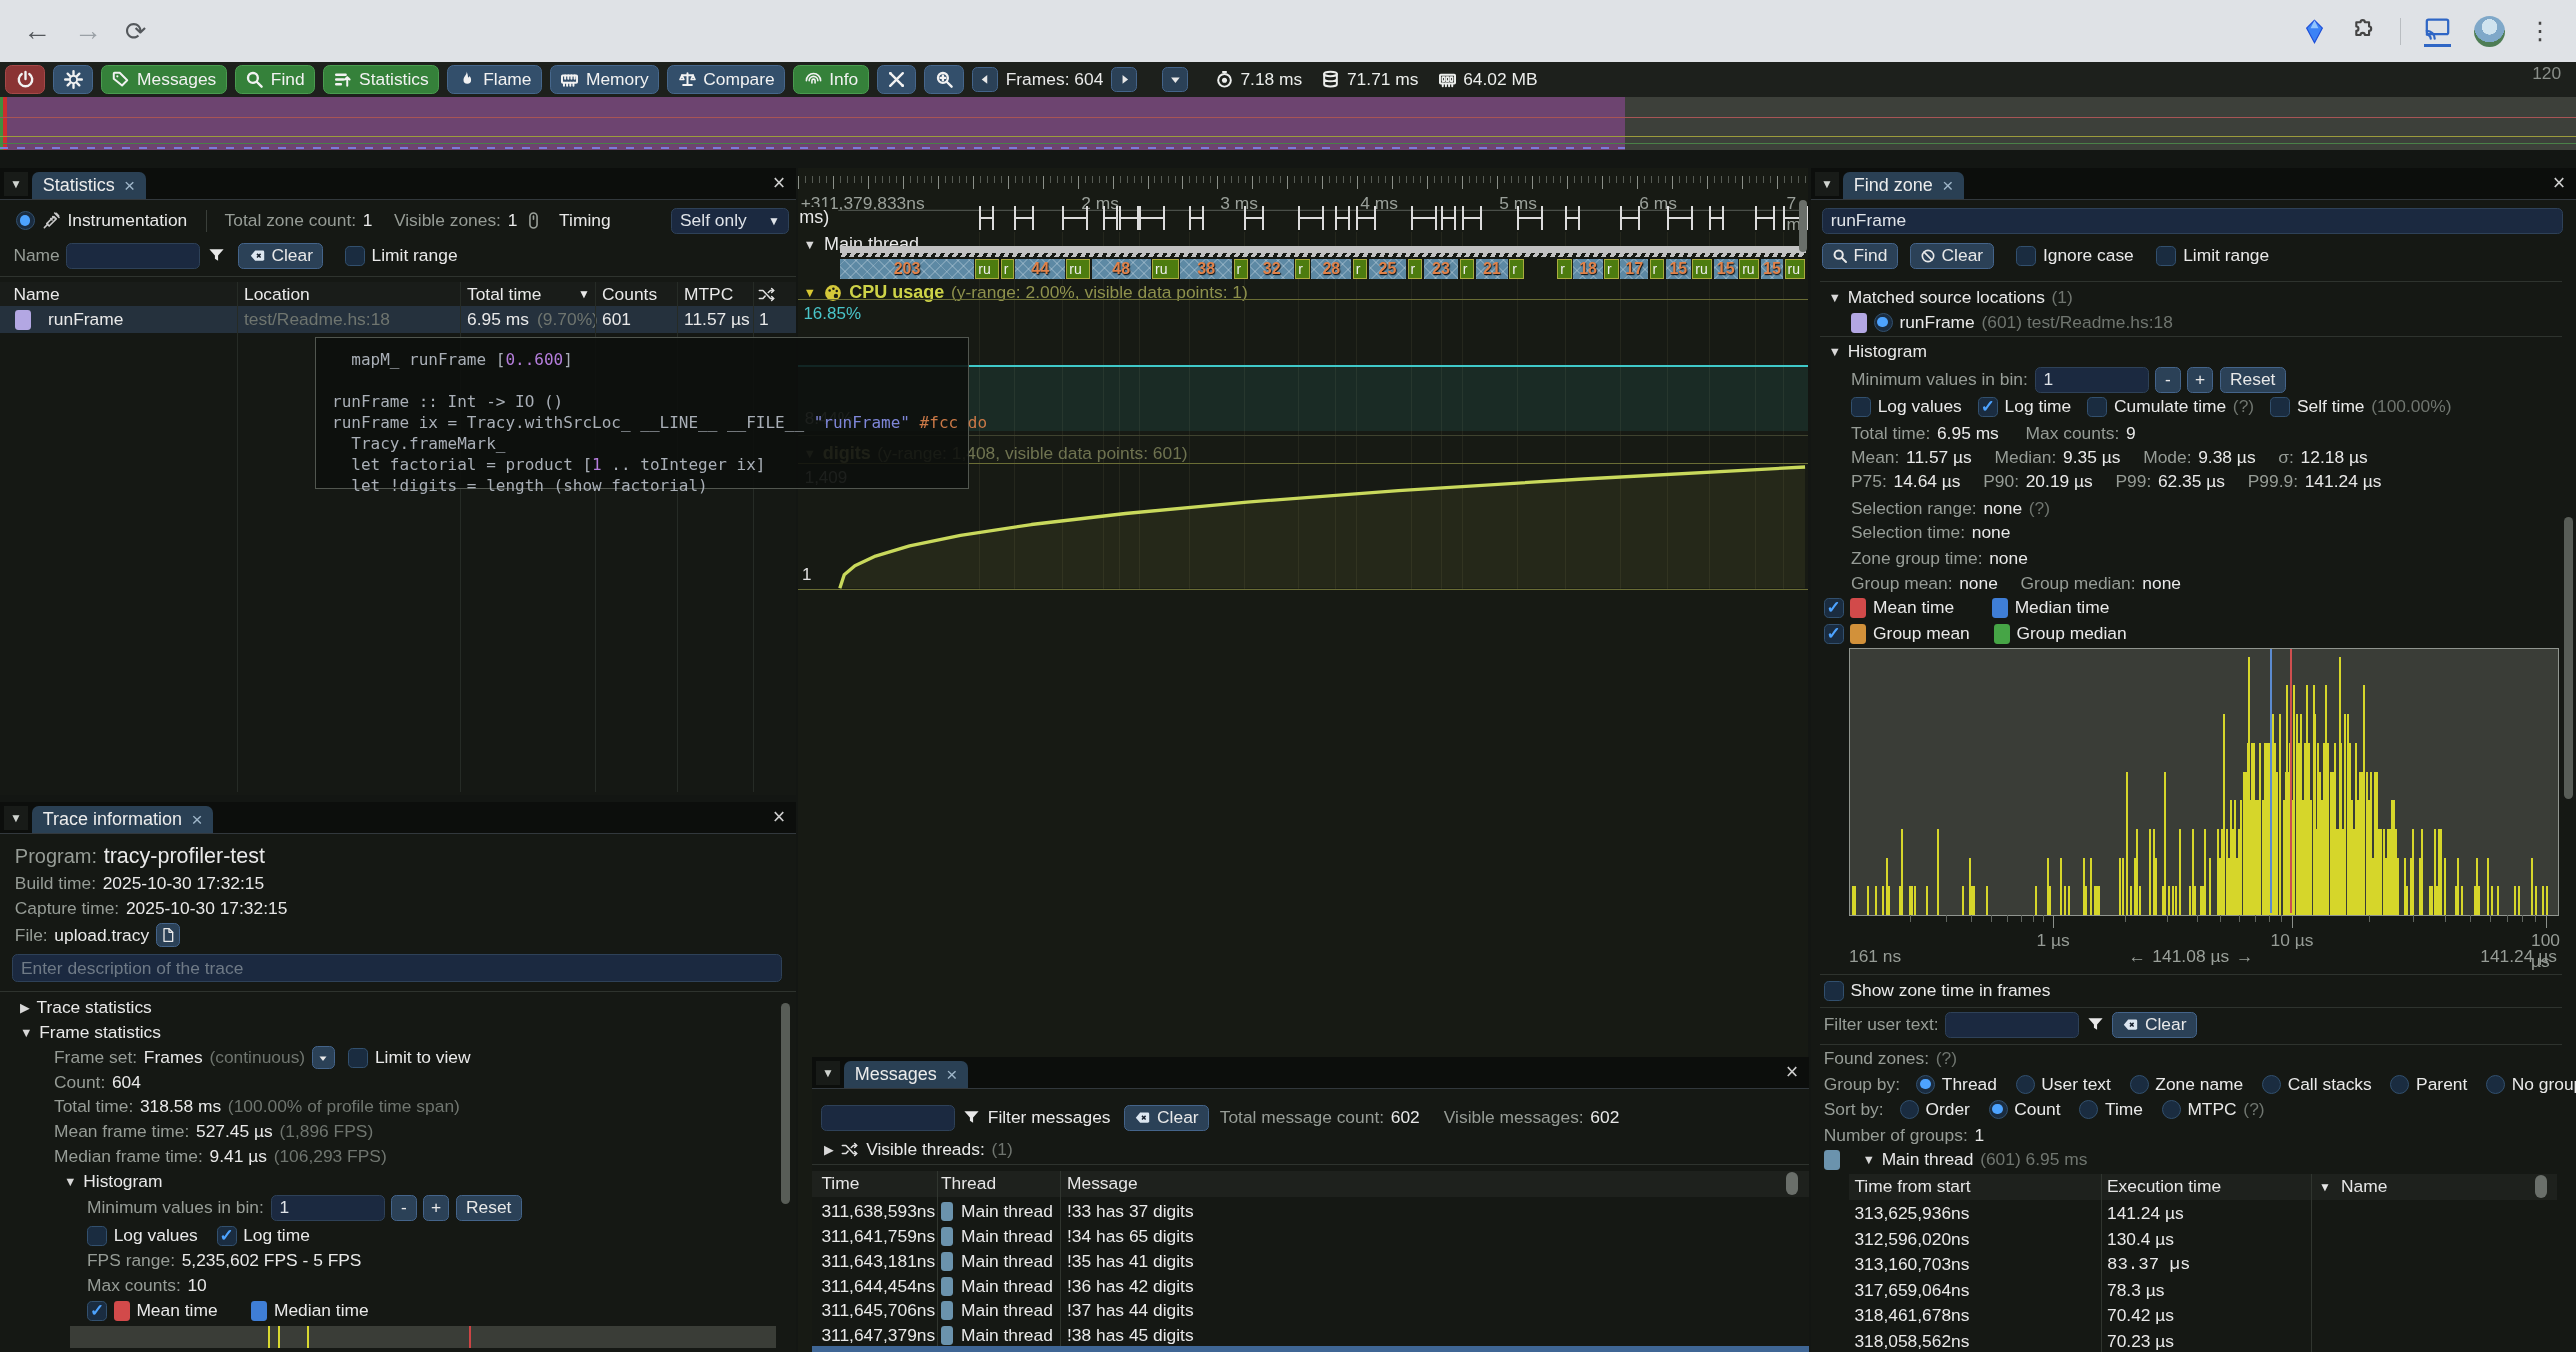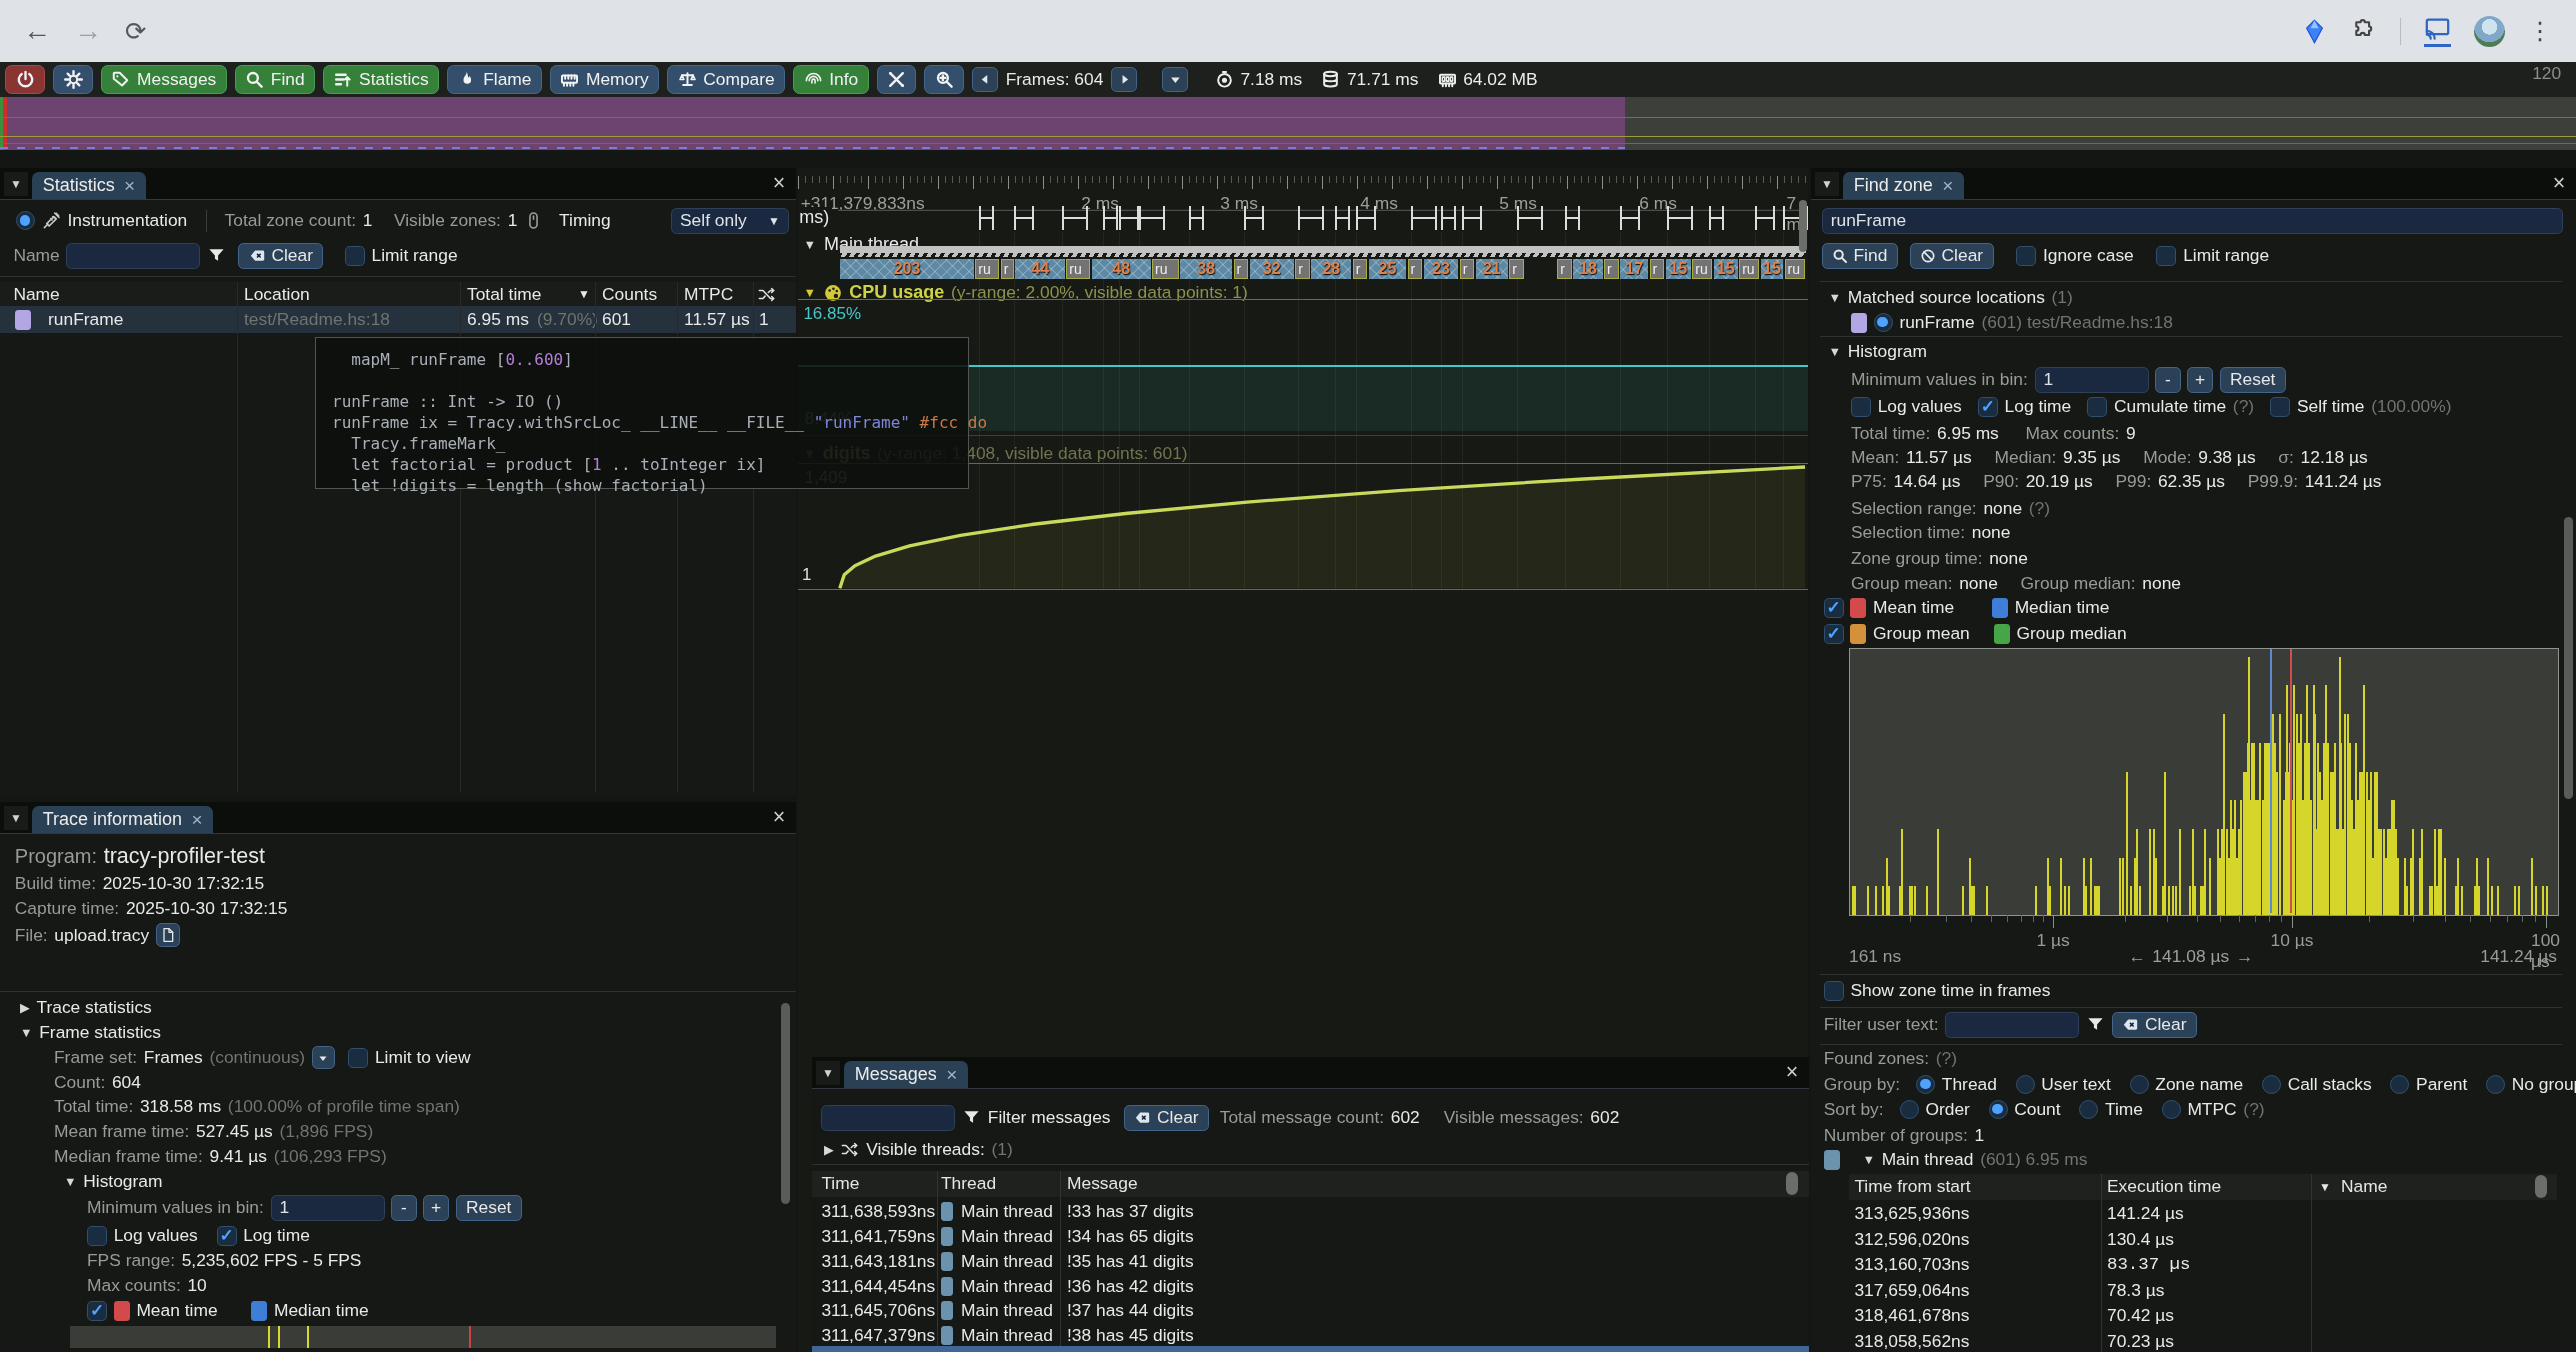--- a/index.html
+++ b/index.html
@@ -60,21 +60,21 @@
   .tick{position:absolute;background:#6a6f68;width:1.3px;}
   .mslabel{position:absolute;color:#9aa09a;font-size:17.4px;transform:translateX(-50%);}
   .bracket{position:absolute;display:flex;height:24px;}
   .bracket i{width:2px;background:#dcdcdc;}
   .bracket b{flex:1;height:2px;background:#dcdcdc;margin:auto 0;}
   .grid{position:absolute;width:1.3px;background:rgba(200,200,140,.08);}
   .zrow{position:absolute;display:flex;height:20px;}
   .zseg{overflow:hidden;display:flex;align-items:center;justify-content:center;margin-right:1.3px;box-sizing:border-box;}
   .zseg.m{background:#5d89a4;background-image:repeating-linear-gradient(45deg,rgba(235,243,248,.22) 0 1.3px,transparent 1.3px 8px),repeating-linear-gradient(-45deg,rgba(235,243,248,.22) 0 1.3px,transparent 1.3px 8px);
           color:#e0824a;font-size:16px;font-weight:bold;text-shadow:0.7px 0.7px 1.3px #000;}
-  .zseg.z{background:#737373;border:1.3px solid #aaac3e;color:#f0f0f0;font-size:14px;justify-content:flex-start;padding-left:2px;}
+  .zseg.z{background:#4d7c0f;border:1.3px solid #aaac3e;color:#f0f0f0;font-size:14px;justify-content:flex-start;padding-left:2px;}
   .olive{position:absolute;left:0;width:1010px;height:1.3px;background:#6a6d35;}
   
   .tooltip{position:absolute;left:315px;top:337px;width:654px;height:152px;background:rgba(13,15,12,.88);border:0.7px solid #51564f;
            padding:10.7px 16px;box-sizing:border-box;font-family:"DejaVu Sans Mono",monospace;font-size:16px;line-height:21px;z-index:60;white-space:pre;}
   
   .fzbox{position:absolute;background:#3a3d37;border:0.7px solid #90958f;}
   .fzbar{position:absolute;bottom:0;width:2px;background:#d6d62a;}
   .fztick{position:absolute;background:#8a8f8a;width:1.3px;}
   .strip{position:absolute;background:#3a3d37;}
 </style>
@@ -393,20 +393,21 @@
       <span class="val">upload.tracy</span>
       <span class="btn sq" style="height:24px;width:24px;">
           <span class="ic" style="width:16px;height:16px;">
             <svg viewBox="0 0 24 24">
               <path class="s2" d="M6 2.5h7.5L19 8v13.5H6z"></path>
               <path class="s2" d="M13.5 2.5V8H19"></path>
             </svg>
           </span>
         </span>
     </div>
+    <input class="inp" style="position: absolute; left: 12px; top: 152px; width: 770px; height: 28px;" placeholder="Enter description of the trace">
     <div class="hsep" style="left:0;top:189px;width:796px;"></div>
     <div class="r" style="left:20px;top:195px;">
       <span class="tri">▶</span>
       <span class="val">Trace statistics</span>
     </div>
     <div class="r" style="left:20px;top:220px;">
       <span class="tri">▼</span>
       <span class="val">Frame statistics</span>
     </div>
     <div class="r" style="left:54px;top:244px;">

